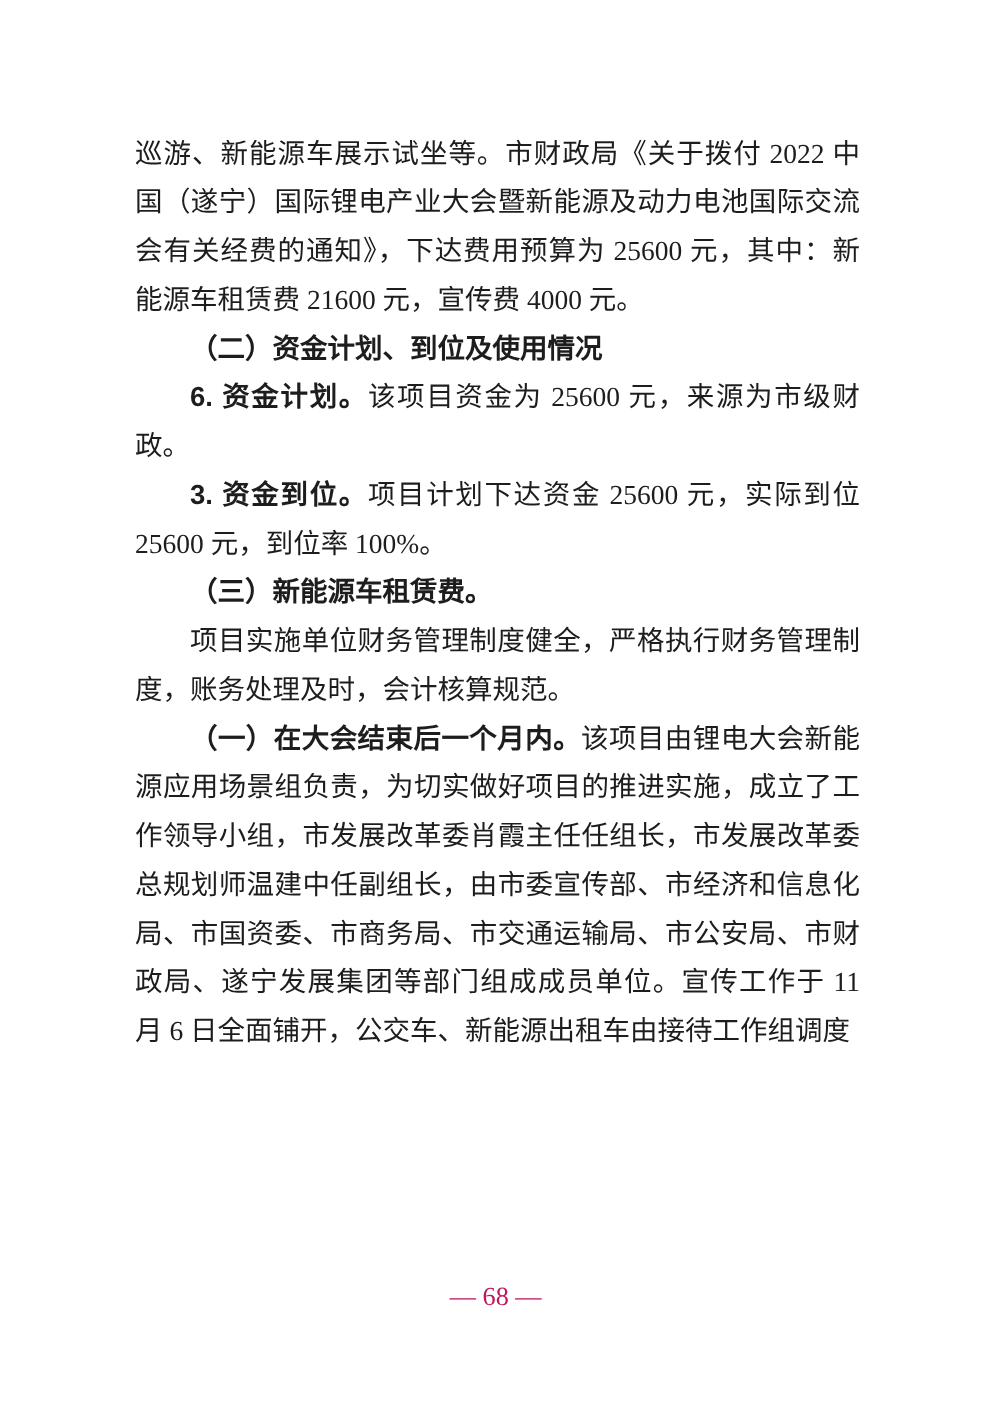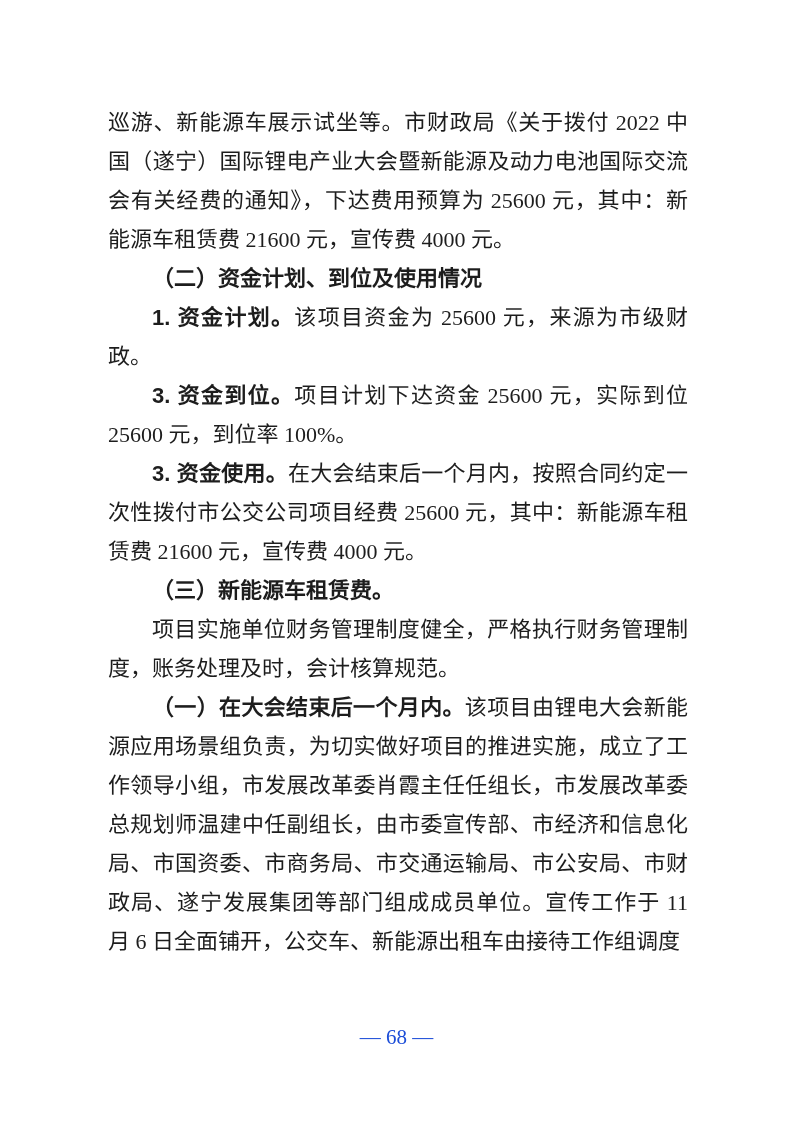--- a/index.html
+++ b/index.html
@@ -45,38 +45,37 @@
     font-weight: 700;
   }
   .footer {
     position: absolute;
     top: 1022px;
     left: 0;
     width: 793px;
     text-align: center;
     font-size: 21px;
     line-height: 30px;
-    color: #1d4ed8;
+    color: #be185d;
   }
 </style>
 </head>
 <body>
 
 <div class="page">
   <div class="content">
 
     <p class="no-indent">巡游、新能源车展示试坐等。市财政局《关于拨付 2022 中国（遂宁）国际锂电产业大会暨新能源及动力电池国际交流会有关经费的通知》，下达费用预算为 25600 元，其中：新能源车租赁费 21600 元，宣传费 4000 元。</p>
 
     <p class="indent heading">（二）资金计划、到位及使用情况</p>
 
-    <p class="indent"><span class="lead">1. 资金计划。</span><span>该项目资金为 25600 元，来源为市级财政。</span></p>
+    <p class="indent"><span class="lead">6. 资金计划。</span><span>该项目资金为 25600 元，来源为市级财政。</span></p>
 
     <p class="indent"><span class="lead">3. 资金到位。</span><span>项目计划下达资金 25600 元，实际到位 25600 元，到位率 100%。</span></p>
 
-    <p class="indent"><span class="lead">3. 资金使用。</span><span>在大会结束后一个月内，按照合同约定一次性拨付市公交公司项目经费 25600 元，其中：新能源车租赁费 21600 元，宣传费 4000 元。</span></p>
 
     <p class="indent heading">（三）新能源车租赁费。</p>
 
     <p class="indent">项目实施单位财务管理制度健全，严格执行财务管理制度，账务处理及时，会计核算规范。</p>
 
 
     <p class="indent"><span class="lead">（一）在大会结束后一个月内。</span><span>该项目由锂电大会新能源应用场景组负责，为切实做好项目的推进实施，成立了工作领导小组，市发展改革委肖霞主任任组长，市发展改革委总规划师温建中任副组长，由市委宣传部、市经济和信息化局、市国资委、市商务局、市交通运输局、市公安局、市财政局、遂宁发展集团等部门组成成员单位。宣传工作于 11 月 6 日全面铺开，公交车、新能源出租车由接待工作组调度</span></p>
 
   </div>
 

